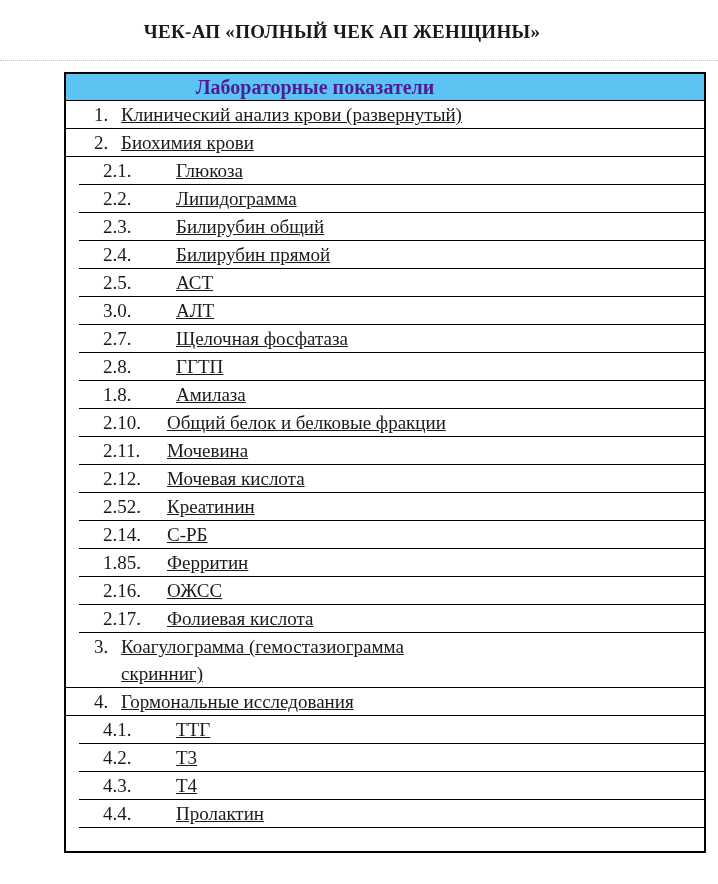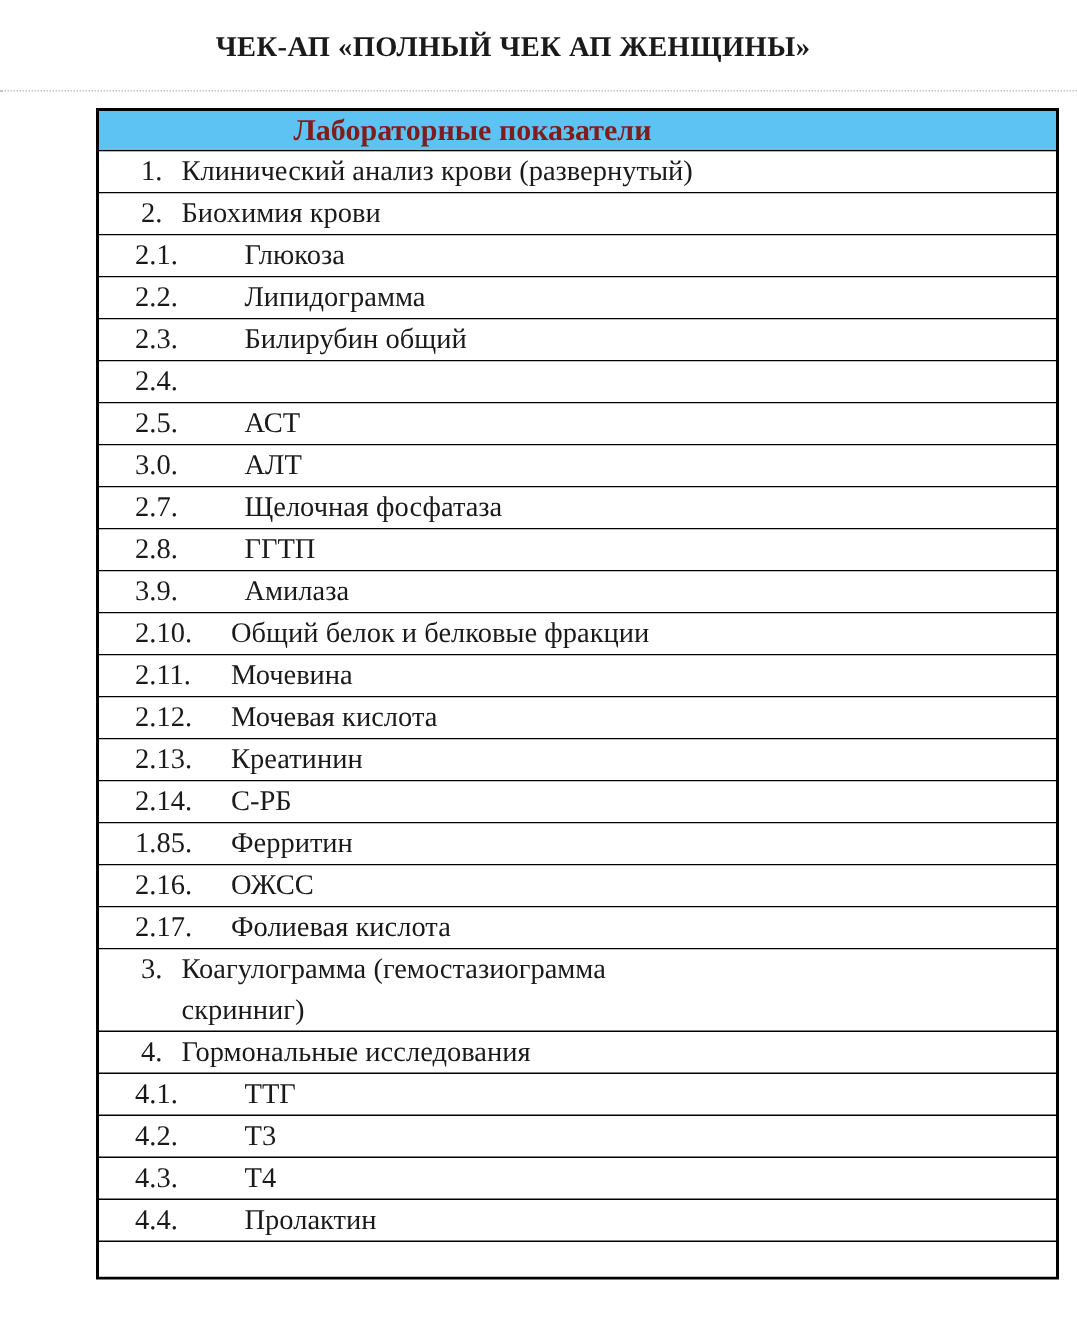--- a/index.html
+++ b/index.html
@@ -71,39 +71,40 @@
   .row:last-child {
     border-bottom: none;
   }
   .row .num {
     flex: none;
     white-space: nowrap;
   }
   .row .label {
     flex: 1;
     white-space: pre-line;
+    text-decoration: underline;
   }
   .row.lvl1 { padding-left: 28px; }
   .row.lvl1 .num { width: 27px; }
-  .row.lvl2 { padding-left: 24px; }
+  .row.lvl2 { padding-left: 24px; margin-left: 13px; }
   .row.lvl2 .num { width: 73px; }
   .row.lvl2.widenum .num { width: 64px; }
   .row.empty { height: 23px; min-height: 23px; }
 </style>
 </head>
 <body>
 
 <div class="page">
 
   <div class="doc-title">ЧЕК-АП «ПОЛНЫЙ ЧЕК АП ЖЕНЩИНЫ»</div>
 
   <div class="dotted-line"></div>
 
   <div class="lab-table">
-    <div class="table-header" style="background: rgb(92, 195, 242); color: #7f1d1d;">
+    <div class="table-header" style="background: rgb(92, 195, 242); color: #4c1d95;">
       <span>Лабораторные показатели</span>
     </div>
     <div id="table-body">
   <div class="row lvl1">
     <span class="num">1.</span>
     <span class="label">Клинический анализ крови (развернутый)</span>
   </div>
 
   <div class="row lvl1">
     <span class="num">2.</span>
@@ -120,20 +121,21 @@
     <span class="label">Липидограмма</span>
   </div>
 
   <div class="row lvl2">
     <span class="num">2.3.</span>
     <span class="label">Билирубин общий</span>
   </div>
 
   <div class="row lvl2">
     <span class="num">2.4.</span>
+    <span class="label">Билирубин прямой</span>
   </div>
 
   <div class="row lvl2">
     <span class="num">2.5.</span>
     <span class="label">АСТ</span>
   </div>
 
   <div class="row lvl2">
     <span class="num">3.0.</span>
     <span class="label">АЛТ</span>
@@ -143,41 +145,41 @@
     <span class="num">2.7.</span>
     <span class="label">Щелочная фосфатаза</span>
   </div>
 
   <div class="row lvl2">
     <span class="num">2.8.</span>
     <span class="label">ГГТП</span>
   </div>
 
   <div class="row lvl2">
-    <span class="num">3.9.</span>
+    <span class="num">1.8.</span>
     <span class="label">Амилаза</span>
   </div>
 
   <div class="row lvl2 widenum">
     <span class="num">2.10.</span>
     <span class="label">Общий белок и белковые фракции</span>
   </div>
 
   <div class="row lvl2 widenum">
     <span class="num">2.11.</span>
     <span class="label">Мочевина</span>
   </div>
 
   <div class="row lvl2 widenum">
     <span class="num">2.12.</span>
     <span class="label">Мочевая кислота</span>
   </div>
 
   <div class="row lvl2 widenum">
-    <span class="num">2.13.</span>
+    <span class="num">2.52.</span>
     <span class="label">Креатинин</span>
   </div>
 
   <div class="row lvl2 widenum">
     <span class="num">2.14.</span>
     <span class="label">С-РБ</span>
   </div>
 
   <div class="row lvl2 widenum">
     <span class="num">1.85.</span>

